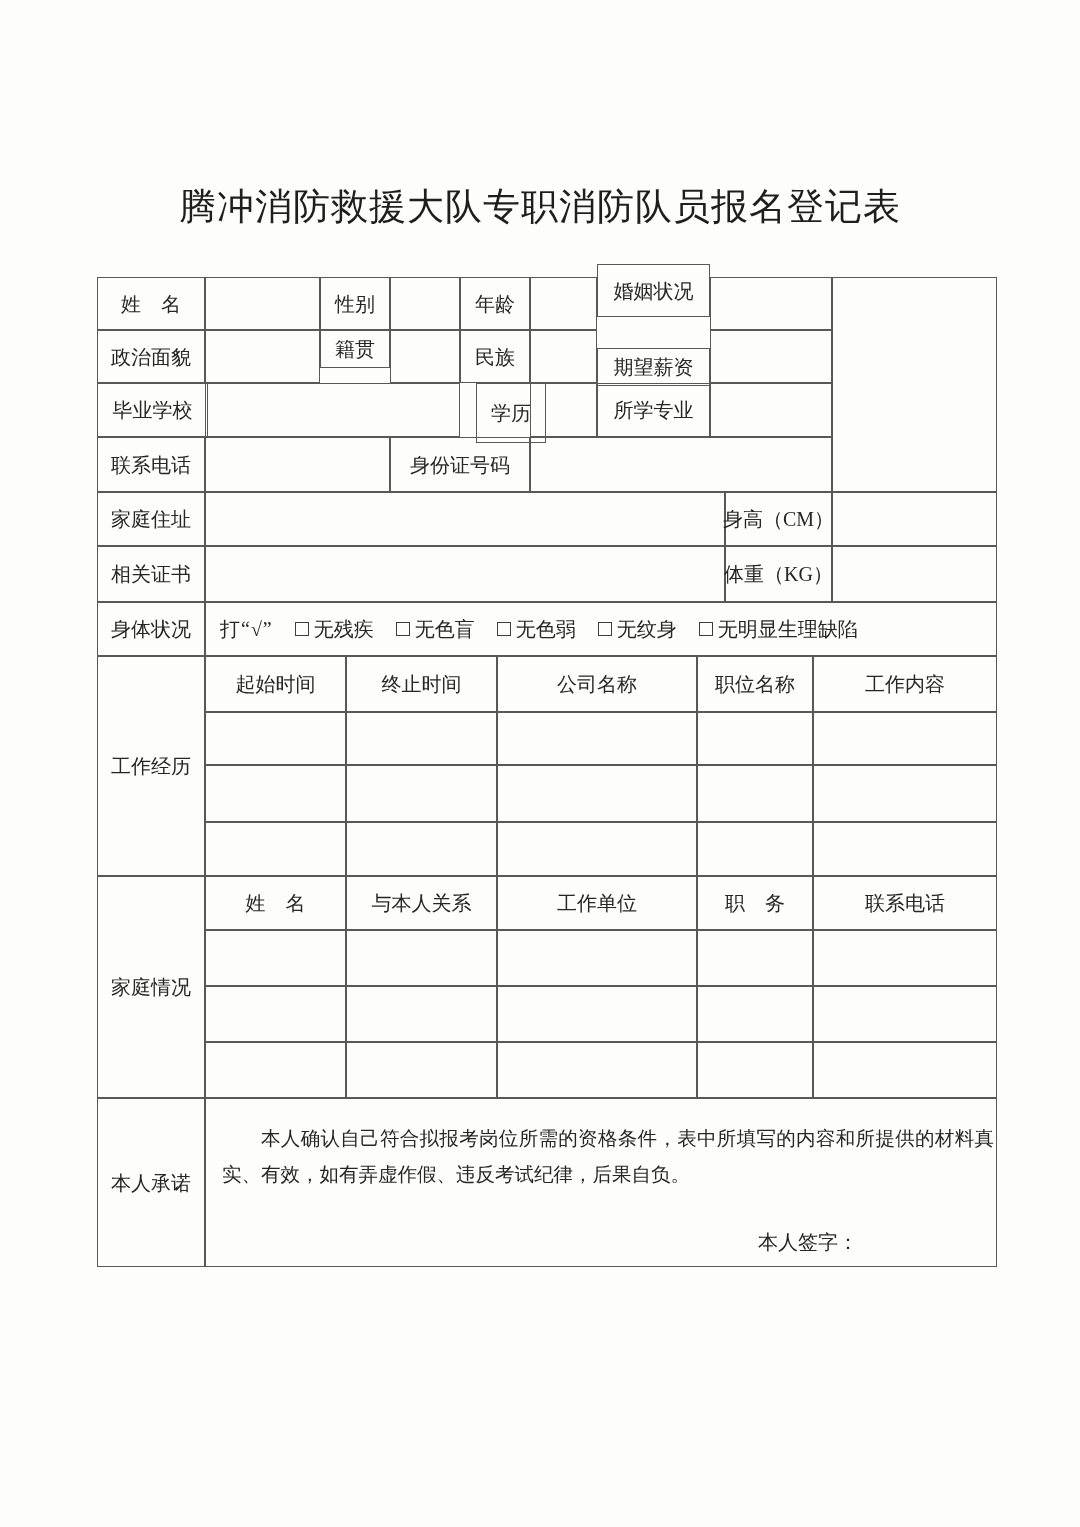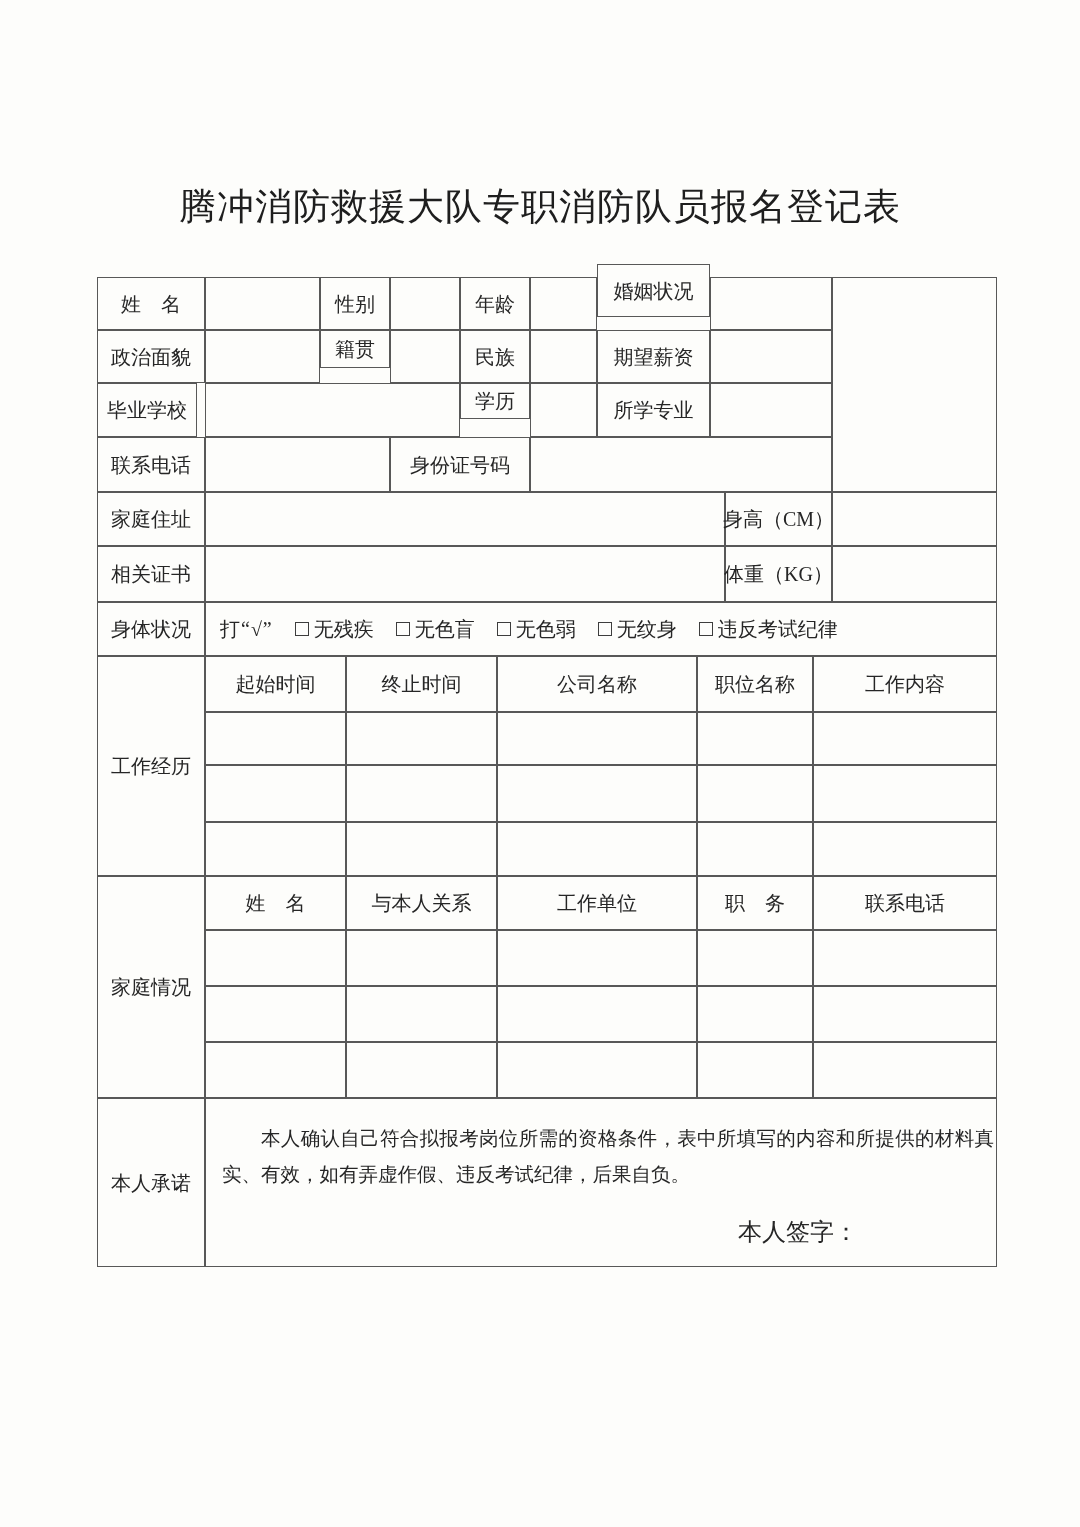--- a/index.html
+++ b/index.html
@@ -80,22 +80,22 @@
   }
   .promise-text {
     margin: 22px 2px 0 16px;
     text-indent: 2em;
     line-height: 1.85;
     text-align: justify;
   }
   .signature {
     position: absolute;
     right: 138px;
-    bottom: 18px;
-    font-size: 24px;
+    bottom: 10px;
+    font-size: 20px;
     white-space: nowrap;
     text-align: right;
   }
 </style>
 </head>
 <body>
 
 <div class="page">
 
   <h1 class="title">腾冲消防救援大队专职消防队员报名登记表</h1>
@@ -109,26 +109,26 @@
   <div class="cell lbl" style="left:597px;top:264px;width:113px;height:53px">婚姻状况</div>
   <div class="cell" style="left:710px;top:277px;width:122px;height:53px"></div>
   <div class="cell" style="left:832px;top:277px;width:165px;height:215px"></div>
 
   <div class="cell lbl" style="left:97px;top:330px;width:108px;height:53px">政治面貌</div>
   <div class="cell" style="left:205px;top:330px;width:115px;height:53px"></div>
   <div class="cell lbl" style="left:320px;top:330px;width:70px;height:38px">籍贯</div>
   <div class="cell" style="left:390px;top:330px;width:70px;height:53px"></div>
   <div class="cell lbl" style="left:460px;top:330px;width:70px;height:53px">民族</div>
   <div class="cell" style="left:530px;top:330px;width:67px;height:53px"></div>
-  <div class="cell lbl" style="left:597px;top:330px;width:113px;height:53px">期望薪资</div>
+  <div class="cell lbl" style="left:597px;top:348px;width:113px;height:38px">期望薪资</div>
   <div class="cell" style="left:710px;top:330px;width:122px;height:53px"></div>
 
-  <div class="cell lbl" style="left:97px;top:383px;width:100px;height:54px">毕业学校</div>
+  <div class="cell lbl" style="left:97px;top:383px;width:111px;height:54px">毕业学校</div>
   <div class="cell" style="left:205px;top:383px;width:255px;height:54px"></div>
-  <div class="cell lbl" style="left:460px;top:383px;width:70px;height:36px">学历</div>
+  <div class="cell lbl" style="left:476px;top:383px;width:70px;height:60px">学历</div>
   <div class="cell" style="left:530px;top:383px;width:67px;height:54px"></div>
   <div class="cell lbl" style="left:597px;top:383px;width:113px;height:54px">所学专业</div>
   <div class="cell" style="left:710px;top:383px;width:122px;height:54px"></div>
 
   <div class="cell lbl" style="left:97px;top:437px;width:108px;height:55px">联系电话</div>
   <div class="cell" style="left:205px;top:437px;width:185px;height:55px"></div>
   <div class="cell lbl" style="left:390px;top:437px;width:140px;height:55px">身份证号码</div>
   <div class="cell" style="left:530px;top:437px;width:302px;height:55px"></div>
 
   <div class="cell lbl" style="left:97px;top:492px;width:108px;height:54px">家庭住址</div>
@@ -155,21 +155,21 @@
     <span class="opt">
       <span class="cb"></span>
       <span>无色弱</span>
     </span>
     <span class="opt">
       <span class="cb"></span>
       <span>无纹身</span>
     </span>
     <span class="opt">
       <span class="cb"></span>
-      <span>违反考试纪律</span>
+      <span>无明显生理缺陷</span>
     </span>
   </div>
 
   <div class="cell lbl" style="left:97px;top:656px;width:108px;height:220px">工作经历</div>
   <div class="cell hdr" style="left:205px;top:656px;width:141px;height:56px">起始时间</div>
   <div class="cell hdr" style="left:346px;top:656px;width:151px;height:56px">终止时间</div>
   <div class="cell hdr" style="left:497px;top:656px;width:200px;height:56px">公司名称</div>
   <div class="cell hdr" style="left:697px;top:656px;width:116px;height:56px">职位名称</div>
   <div class="cell hdr" style="left:813px;top:656px;width:184px;height:56px">工作内容</div>
 

